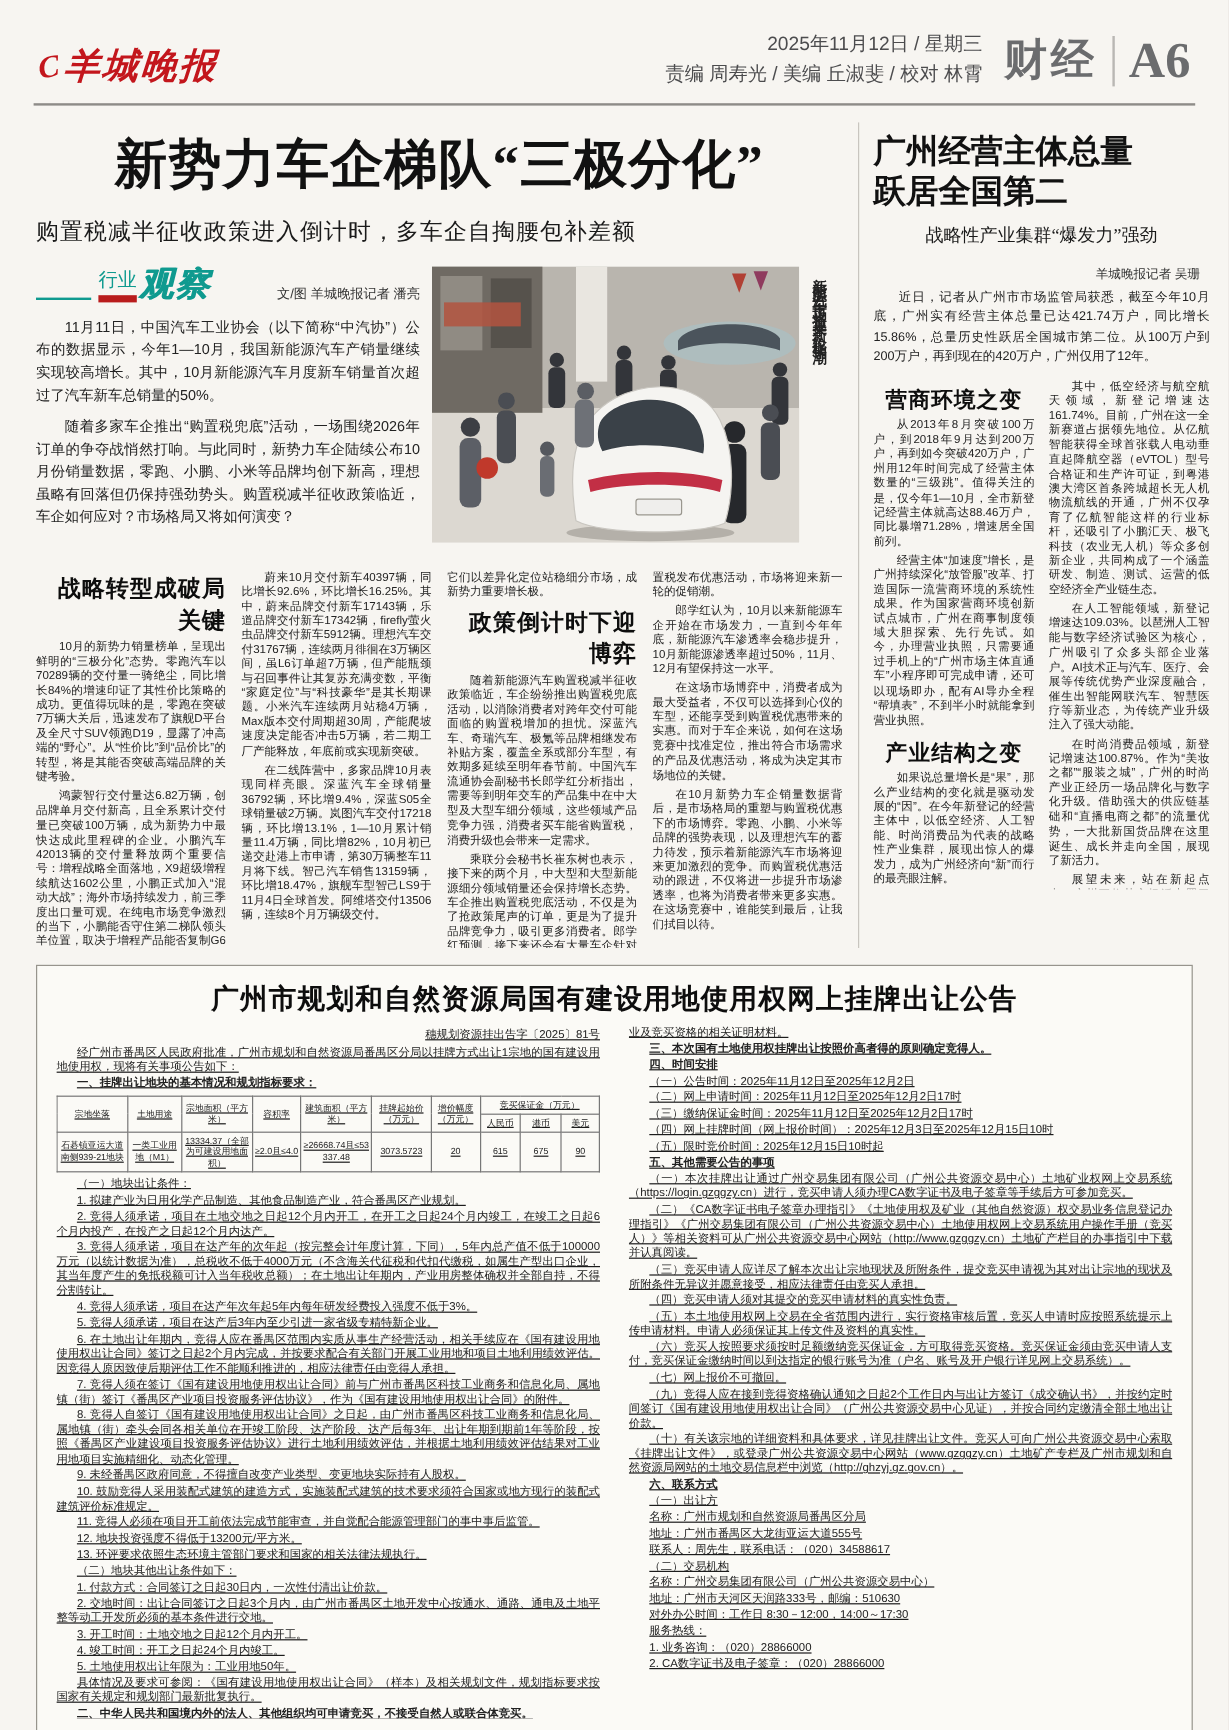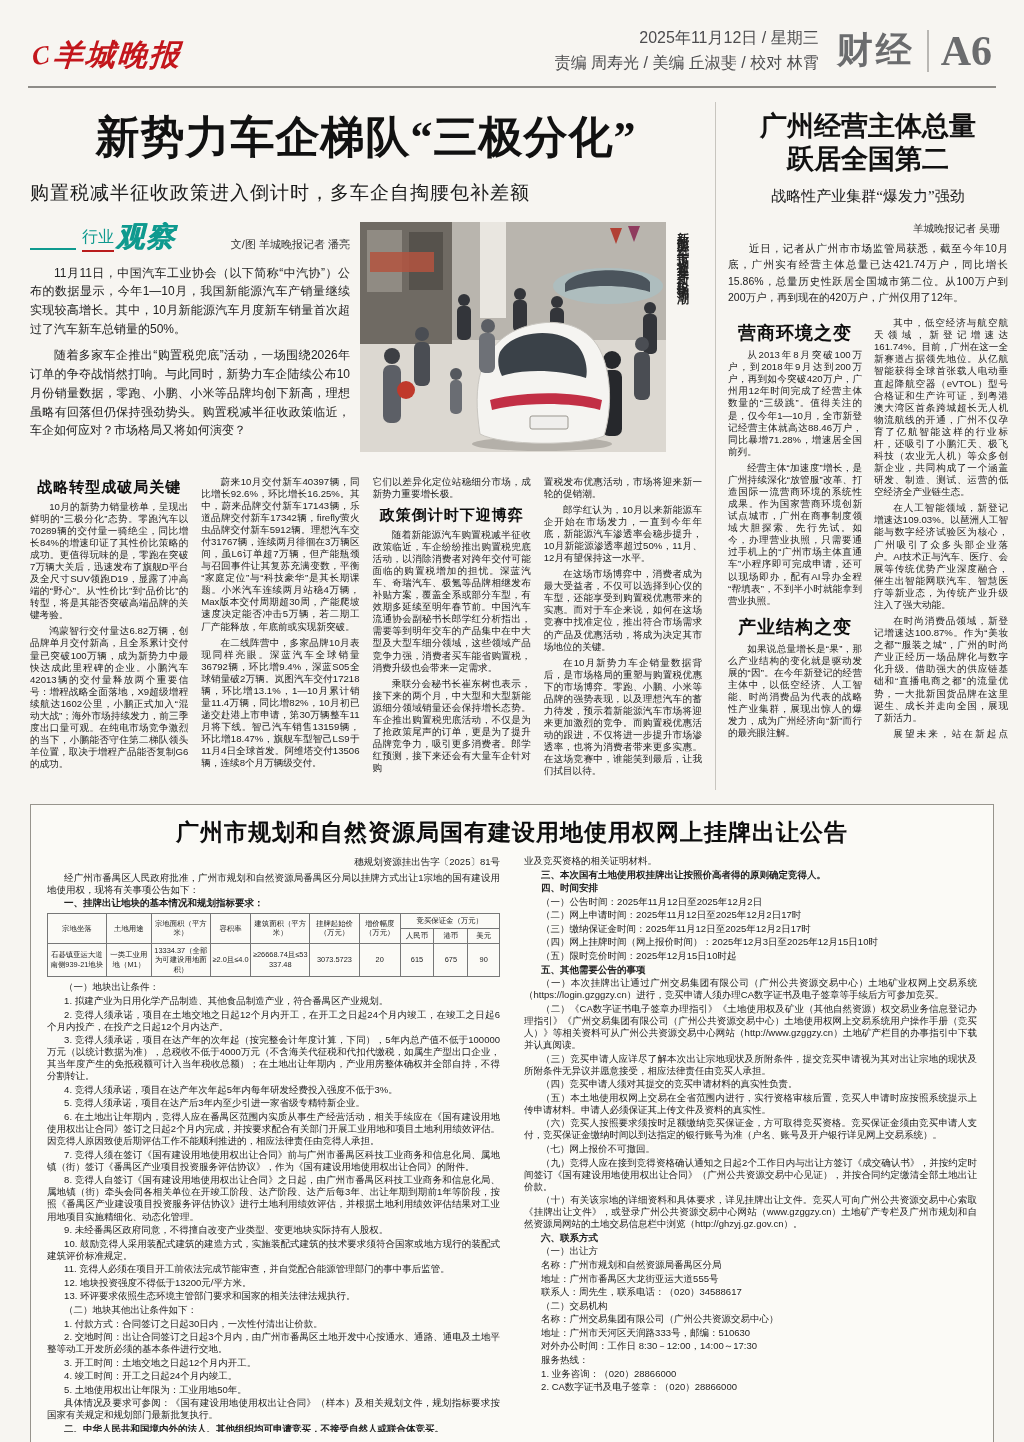--- a/index.html
+++ b/index.html
@@ -23,47 +23,47 @@
   .vert-div{width:1px;background:#c8c5bf;margin:10px 12px 0 13px;}
   .right-art{flex:1;min-width:0;}
   .headline{font-family:"Liberation Serif","DejaVu Serif",serif;font-weight:900;font-size:44px;
             text-align:center;margin:16px 0 0 0;letter-spacing:1px;color:#111;}
   .subhead{font-family:"Liberation Serif","DejaVu Serif",serif;font-size:19px;text-align:left;
            margin-top:13px;color:#1a1a1a;letter-spacing:1px;}
   .intro-photo{display:flex;margin-top:16px;height:238px;}
   .intro{width:320px;overflow:hidden;}
   .kicker-row{display:flex;align-items:flex-end;height:34px;}
   .kicker-line{width:46px;border-bottom:2px solid #0f9a8f;margin-bottom:6px;}
-  .kicker-small{color:#0f9a8f;font-size:16px;margin:0 2px 4px 6px;border-bottom:2px solid #b91c1c;padding-bottom:2px;}
+  .kicker-small{color:#0f9a8f;font-size:16px;margin:0 2px 4px 6px;border-bottom:6px solid #b91c1c;padding-bottom:2px;}
   .kicker-big{color:#0f9a8f;font-size:28px;font-weight:900;font-style:italic;letter-spacing:2px;
               font-family:"Liberation Sans",sans-serif;text-shadow:1px 0 #0f9a8f;}
   .byline{margin-left:auto;font-size:11px;color:#333;margin-bottom:4px;}
   .intro p{margin:8px 0 0 0;font-size:12px;line-height:1.56;text-align:justify;text-indent:2em;color:#222;}
   .photo-wrap{display:flex;margin-left:10px;}
   .vcap{writing-mode:vertical-rl;font-size:12px;font-weight:700;letter-spacing:4px;margin-left:8px;
         color:#222;height:226px;font-family:"Liberation Serif","DejaVu Serif",serif;}
   .body-cols{display:flex;gap:13px;margin-top:12px;height:318px;overflow:hidden;}
   .bcol{flex:1;min-width:0;overflow:hidden;}
   .bcol p,.rcol p{margin:4px 0 0 0;font-size:9.6px;line-height:1.26;text-align:justify;text-indent:2em;color:#222;}
   .bcol p.noind,.rcol p.noind,.ncol p.noind{text-indent:0;}
-  .sec-head{font-size:15px;font-weight:900;text-align:center;margin:6px 0 4px 0;color:#0d0d0d;letter-spacing:1px;}
+  .sec-head{font-size:19px;font-weight:900;text-align:right;margin:6px 0 4px 0;color:#0d0d0d;letter-spacing:1px;}
   
   .headline2{font-family:"Liberation Serif","DejaVu Serif",serif;font-weight:900;font-size:27px;
-             line-height:1.25;text-align:center;margin:18px 0 0 0;color:#111;}
+             line-height:1.25;text-align:left;margin:18px 0 0 0;color:#111;}
   .subhead2{font-family:"Liberation Serif","DejaVu Serif",serif;font-size:15px;text-align:center;margin-top:10px;color:#1a1a1a;}
   .byline2{font-size:10.5px;text-align:right;color:#333;margin:16px 8px 4px 0;}
   .lead-p{font-size:10.5px;line-height:1.55;text-align:justify;text-indent:2em;margin:2px 0 0 0;color:#222;}
   .rcols{display:flex;gap:12px;margin-top:8px;height:428px;overflow:hidden;}
   .rcol{flex:1;min-width:0;overflow:hidden;}
   .rcol .sec-head{text-align:center;font-size:18px;margin:8px 0 4px 0;}
   
   .notice{margin:14px 30px 0 30px;border:1px solid #97948d;background:#fbfaf6;padding:10px 16px 8px 16px;height:625px;overflow:hidden;}
   .notice-title{font-size:23px;font-weight:900;text-align:center;margin:2px 0 6px 0;color:#0d0d0d;letter-spacing:1px;}
   .notice-cols{display:flex;gap:24px;height:578px;overflow:hidden;}
-  .ncol{flex:1;min-width:0;overflow:hidden;}
+  .ncol{flex:1;min-width:0;overflow:hidden;text-decoration:underline;}
   .docno{text-align:right;font-size:9.5px;color:#222;margin:2px 0 3px 0;}
   .ncol p,.ncol .lp{margin:1.5px 0 0 0;font-size:9.5px;line-height:1.27;text-align:justify;text-indent:1.8em;color:#222;}
   .ncol .b{font-weight:900;}
   .ntable{width:100%;border-collapse:collapse;table-layout:fixed;margin:4px 0 4px 0;}
   .ntable th,.ntable td{border:1px solid #777;font-size:7.4px;line-height:1.3;text-align:center;
                         padding:2px 1px;font-weight:400;color:#222;word-break:break-all;}
 </style>
 </head>
 <body>
 

